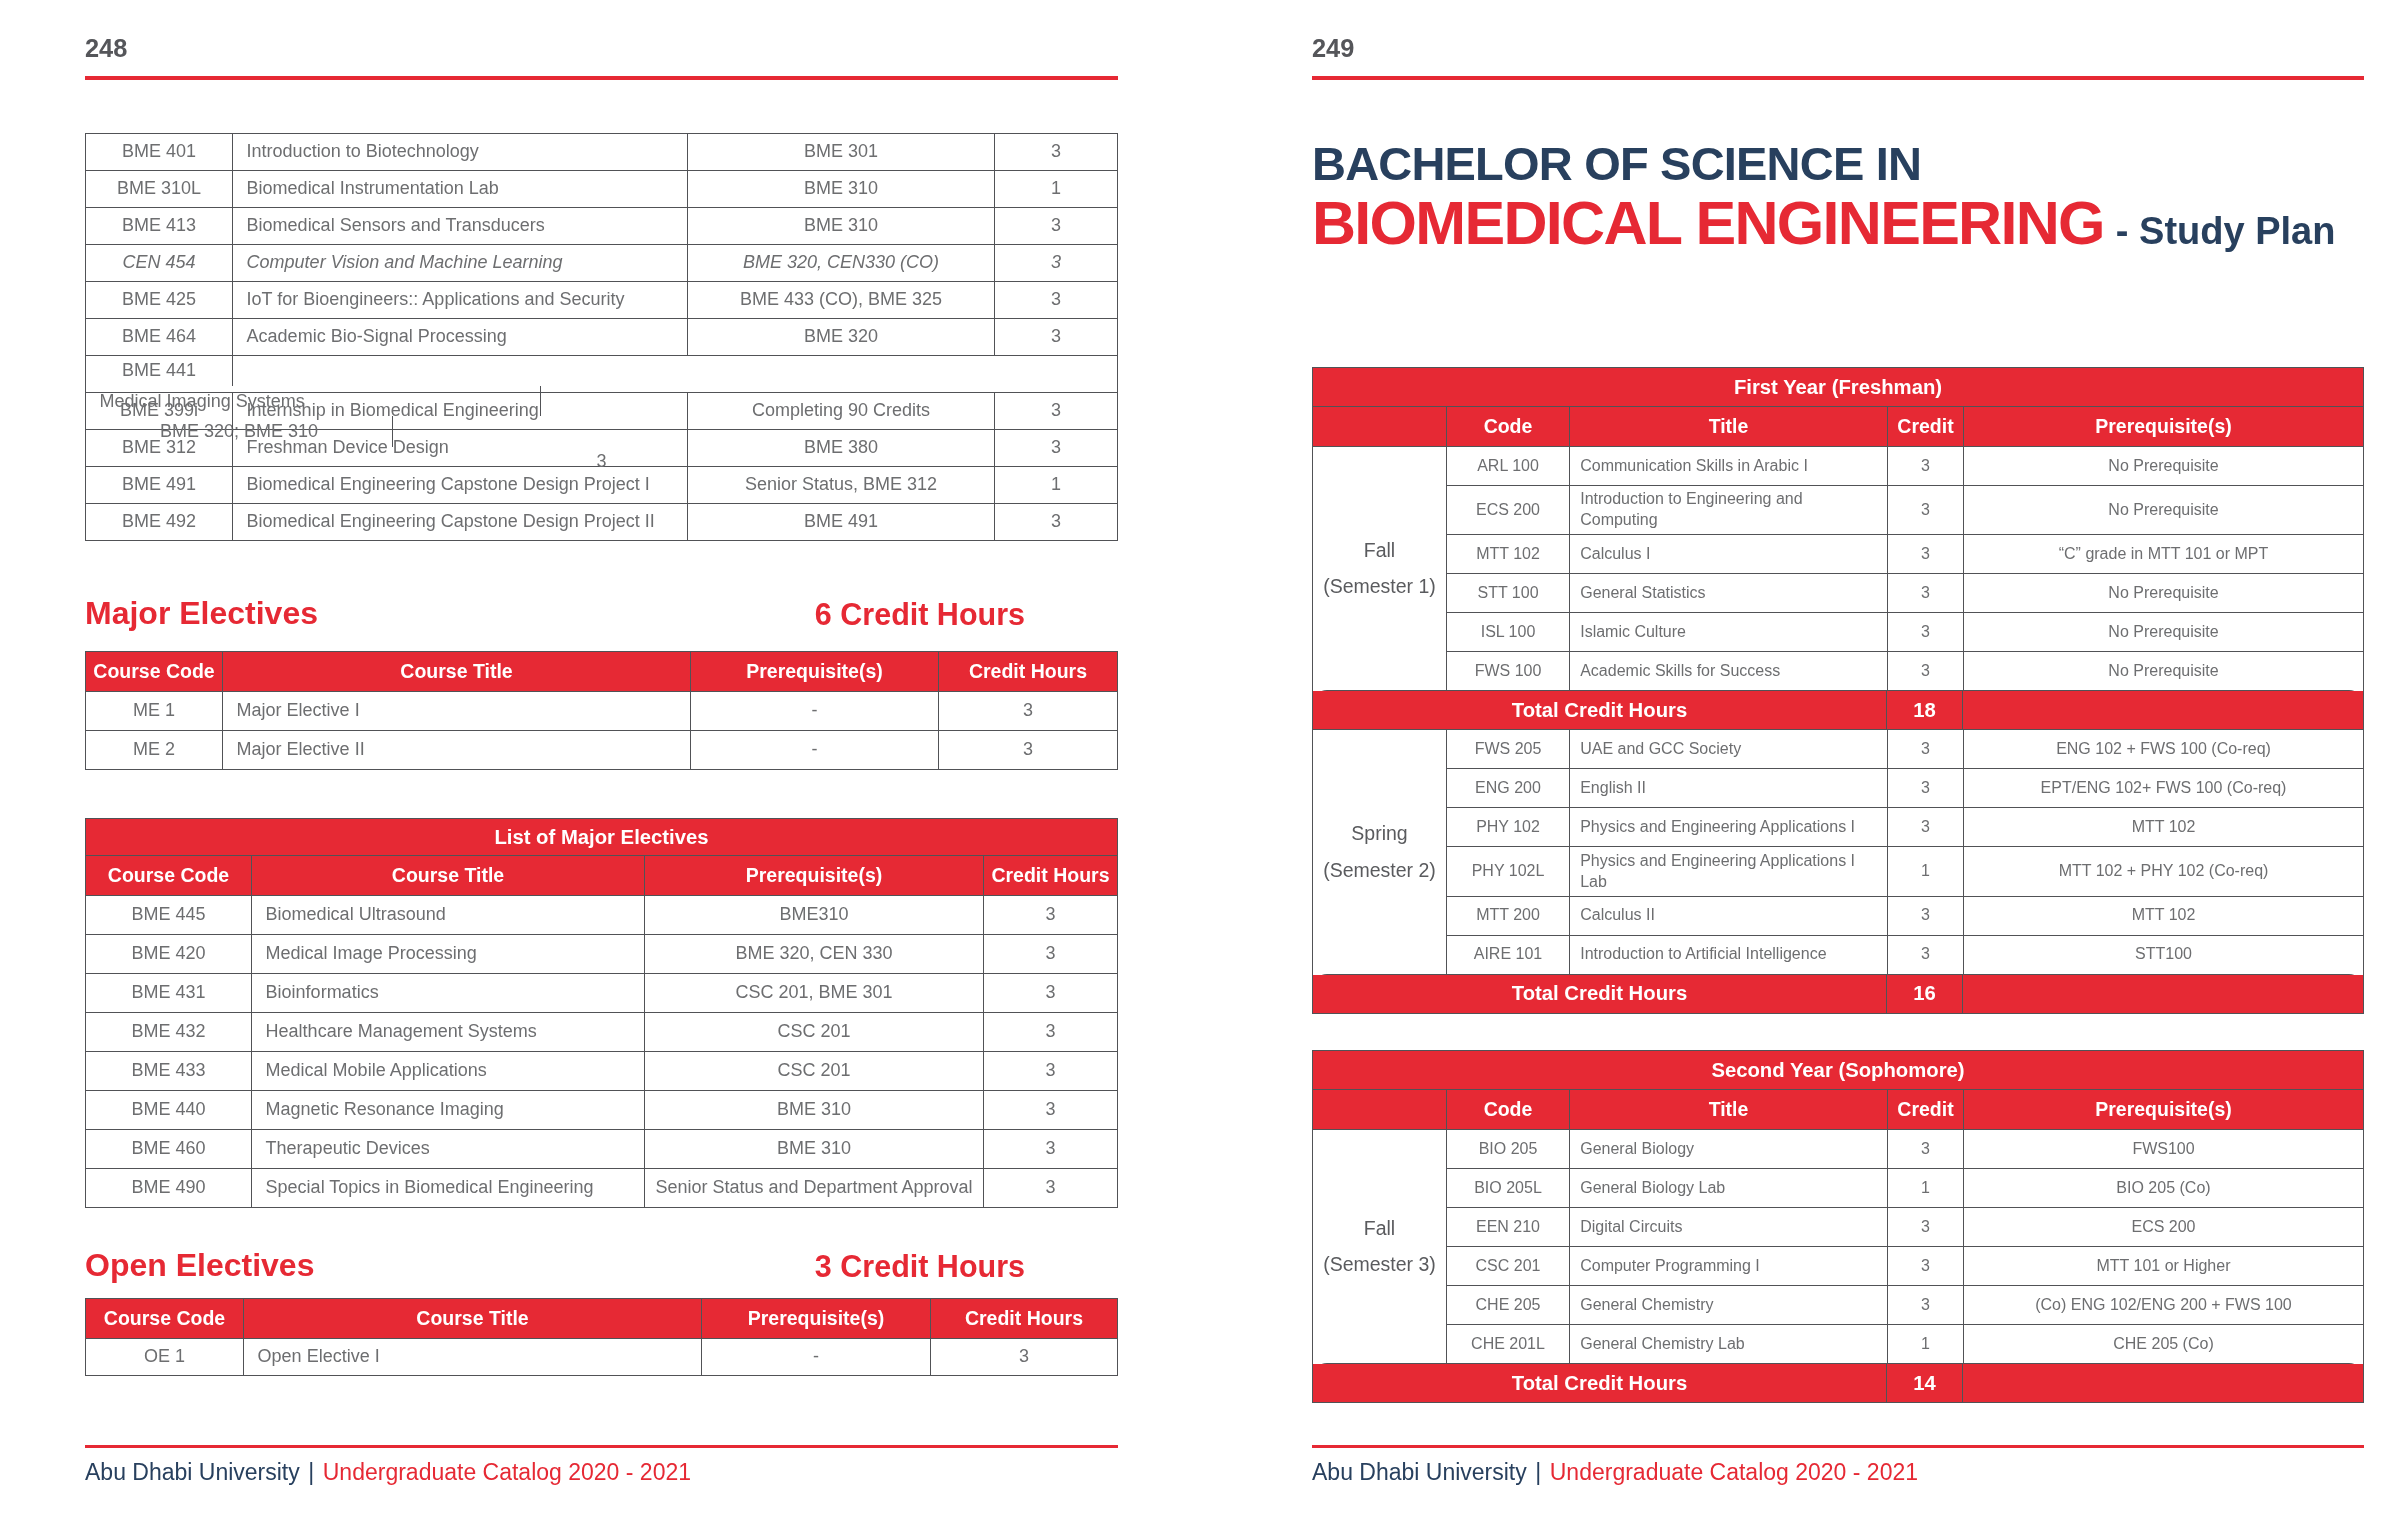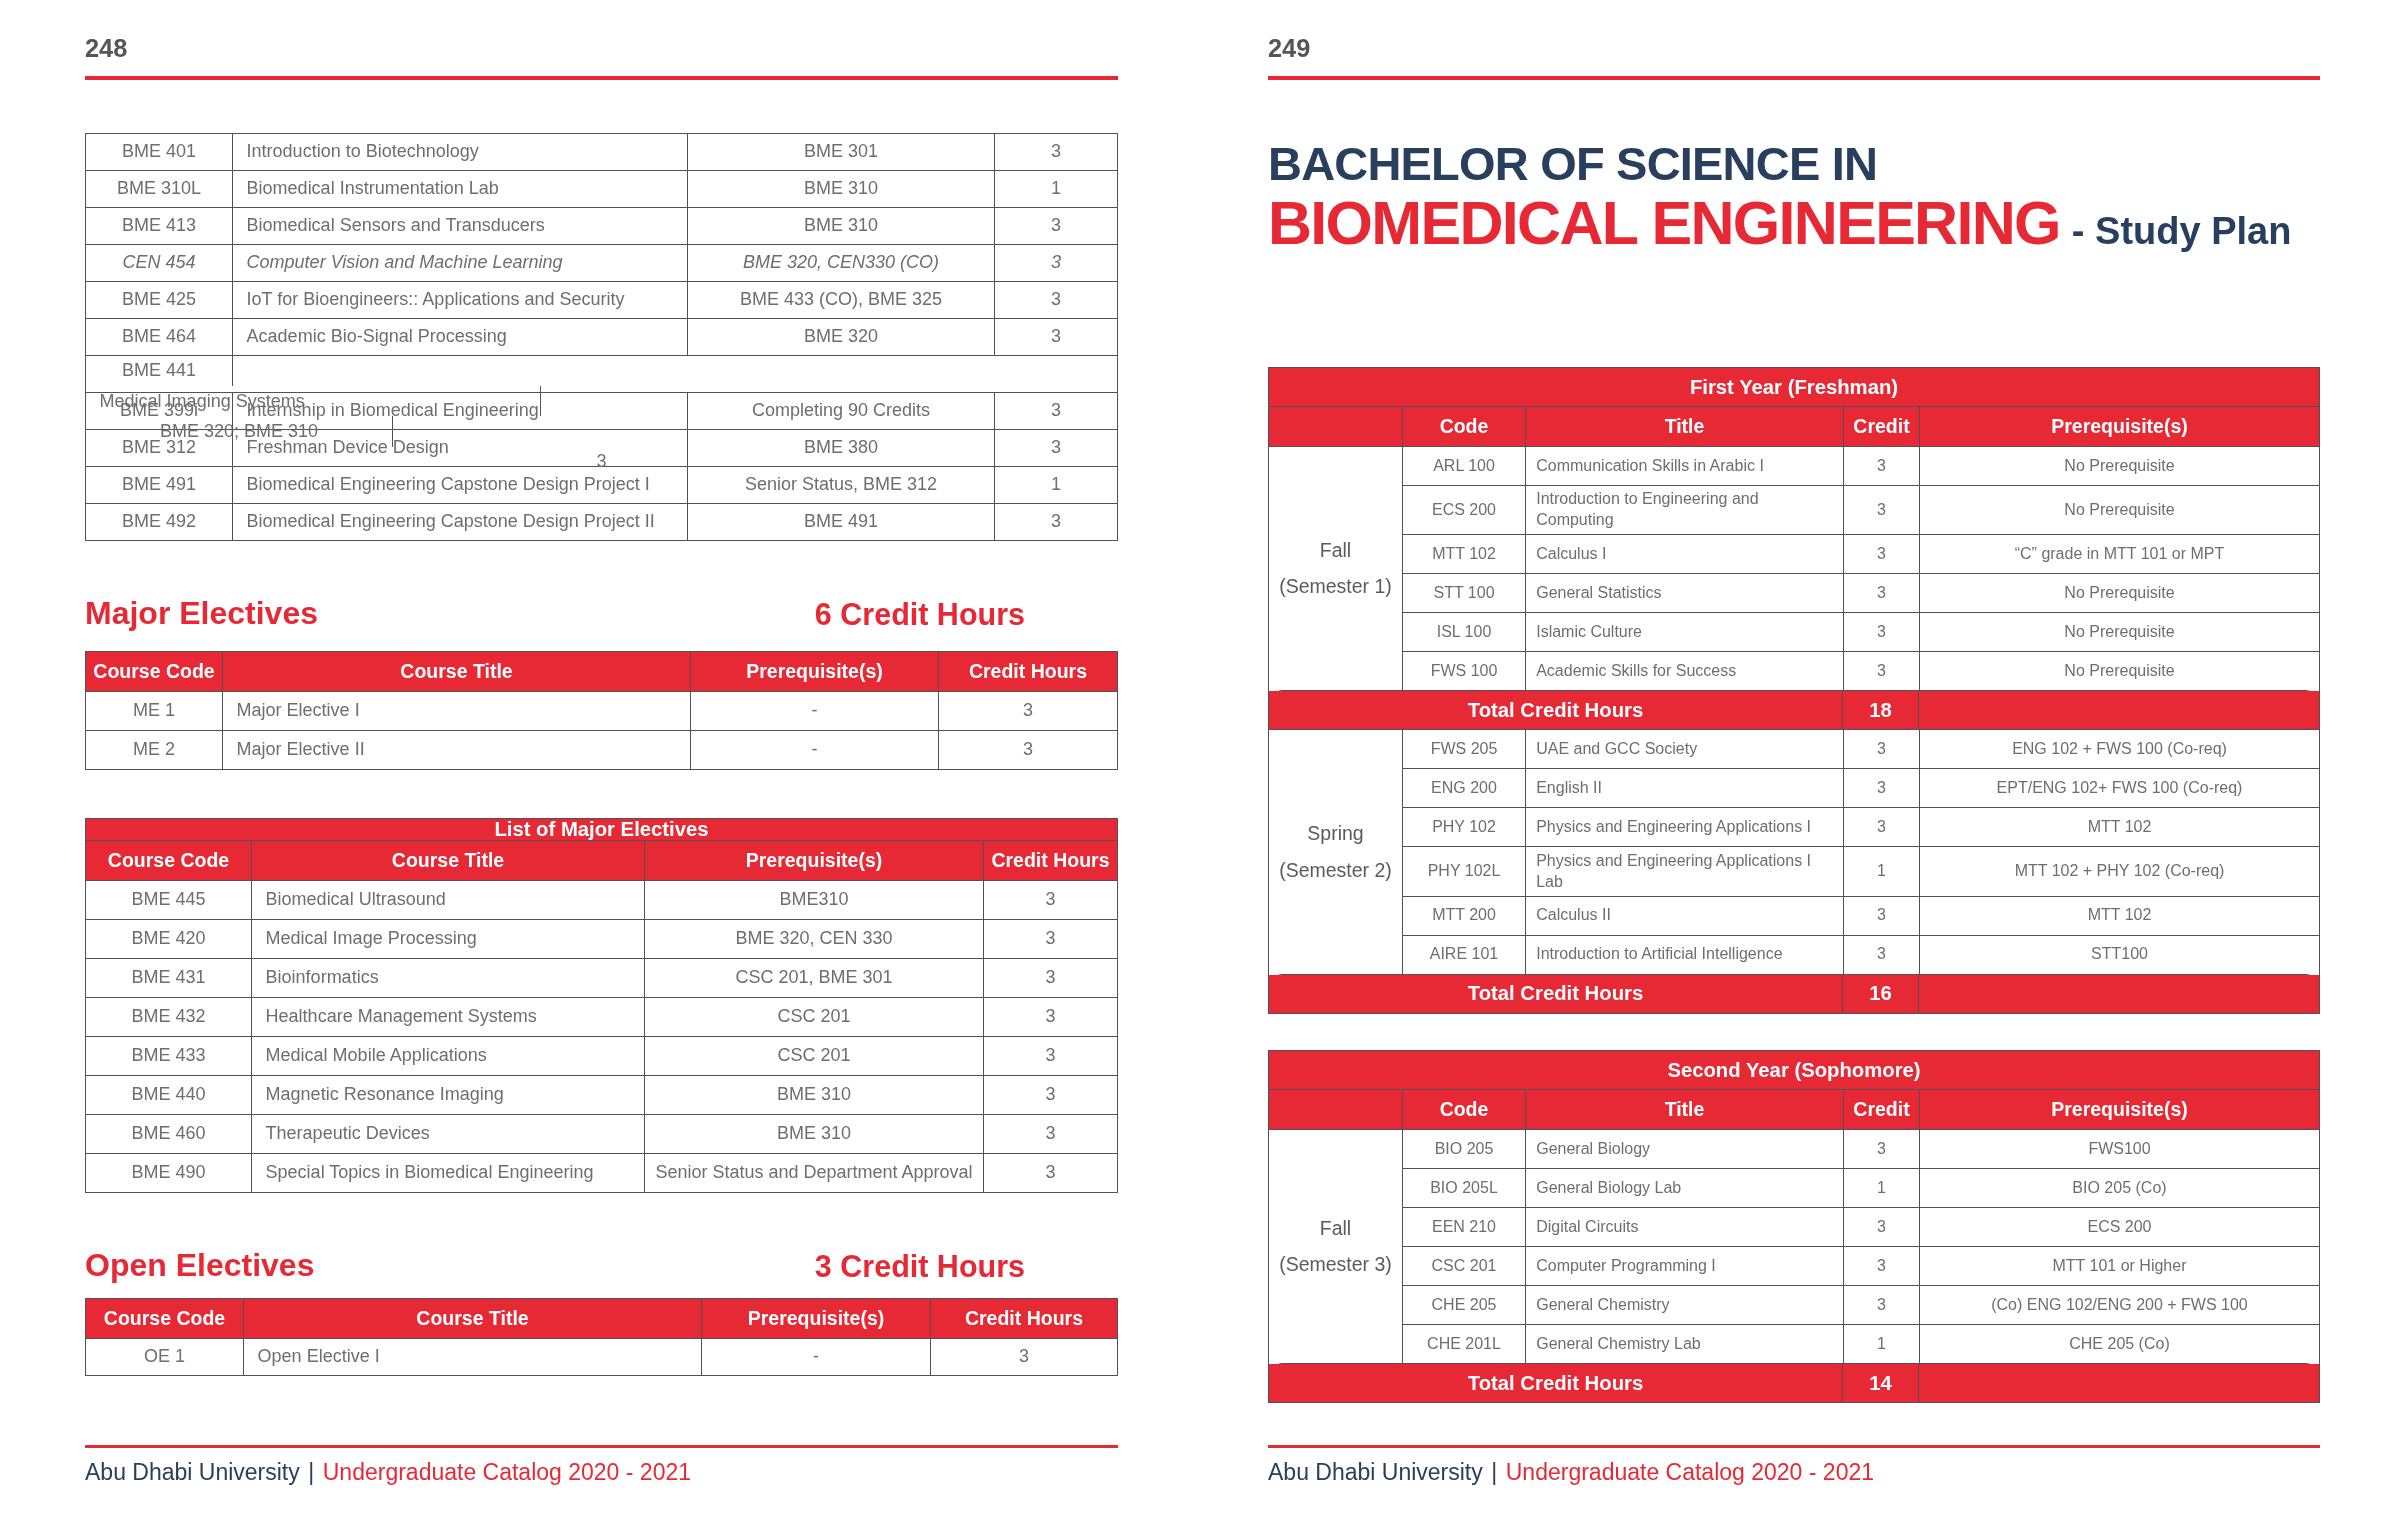--- a/index.html
+++ b/index.html
@@ -9,21 +9,21 @@
     --txt:#6d6e70;
     --label:#5a5b5e;
   }
   html,body{margin:0;padding:0;}
   body{
     width:2401px;height:1535px;background:#ffffff;position:relative;overflow:hidden;
     font-family:"Liberation Sans","DejaVu Sans",sans-serif;
   }
   .page{position:absolute;top:0;height:1535px;}
   #page-left{left:85px;width:1033px;}
-  #page-right{left:1268px;width:1052px;}
+  #page-right{left:1312px;width:1052px;}
   .pagenum{position:absolute;top:34px;left:0;font-size:25.4px;font-weight:bold;color:#55565a;}
   .toprule{position:absolute;top:76px;left:0;width:100%;height:4.2px;background:var(--red);}
   .footrule{position:absolute;top:1445px;left:0;width:100%;height:2.5px;background:var(--red);}
   .footer{position:absolute;top:1459px;left:0;font-size:23px;color:var(--navy);}
   .footer .cat{color:var(--red);}
   .footer .sep{padding:0 8.5px;}
 
   
   .gtable{position:absolute;left:0;border:1.7px solid var(--bd);box-sizing:border-box;background:#fff;}
   .flexrow{display:flex;}
@@ -177,21 +177,21 @@
           <div class="cell" style="width:137px;">ME 2</div>
           <div class="cell left" style="width:468px;">Major Elective II</div>
           <div class="cell" style="width:248px;">-</div>
           <div class="cell" style="flex:1;">3</div>
         </div>
 
     </div>
   </div>
 
   <div class="gtable" style="top:818px;width:1033px;">
-    <div class="band" style="height:22px;">List of Major Electives</div>
+    <div class="band" style="height:37px;">List of Major Electives</div>
     <div class="flexrow" style="height:39px;">
       <div class="hcell" style="width:166px;">Course Code</div>
       <div class="hcell" style="width:393px;">Course Title</div>
       <div class="hcell" style="width:339px;">Prerequisite(s)</div>
       <div class="hcell" style="flex:1;">Credit Hours</div>
     </div>
     <div class="rows-host">
 
         <div class="grow flexrow" style="height:38px;">
           <div class="cell" style="width:166px;">BME 445</div>

